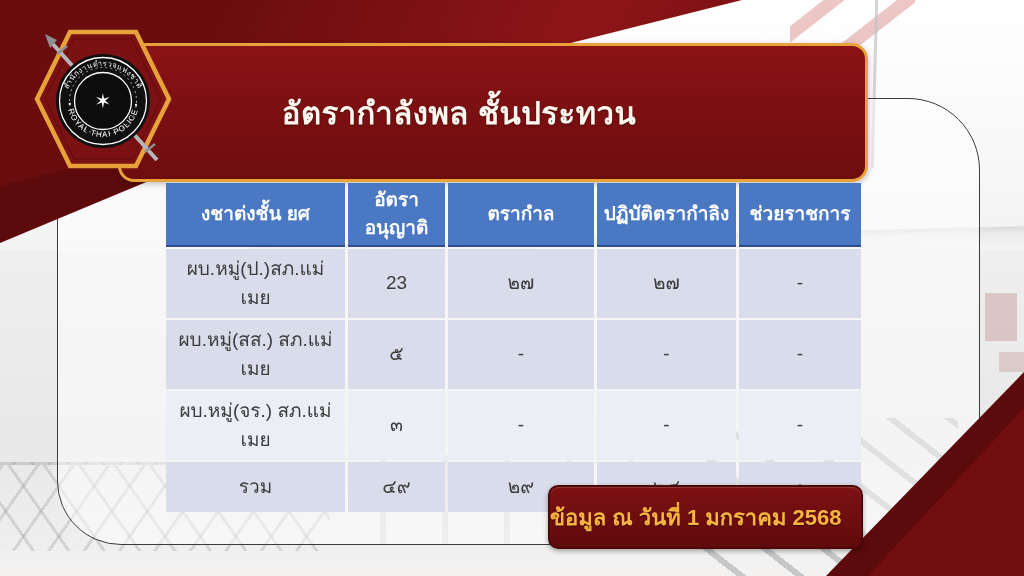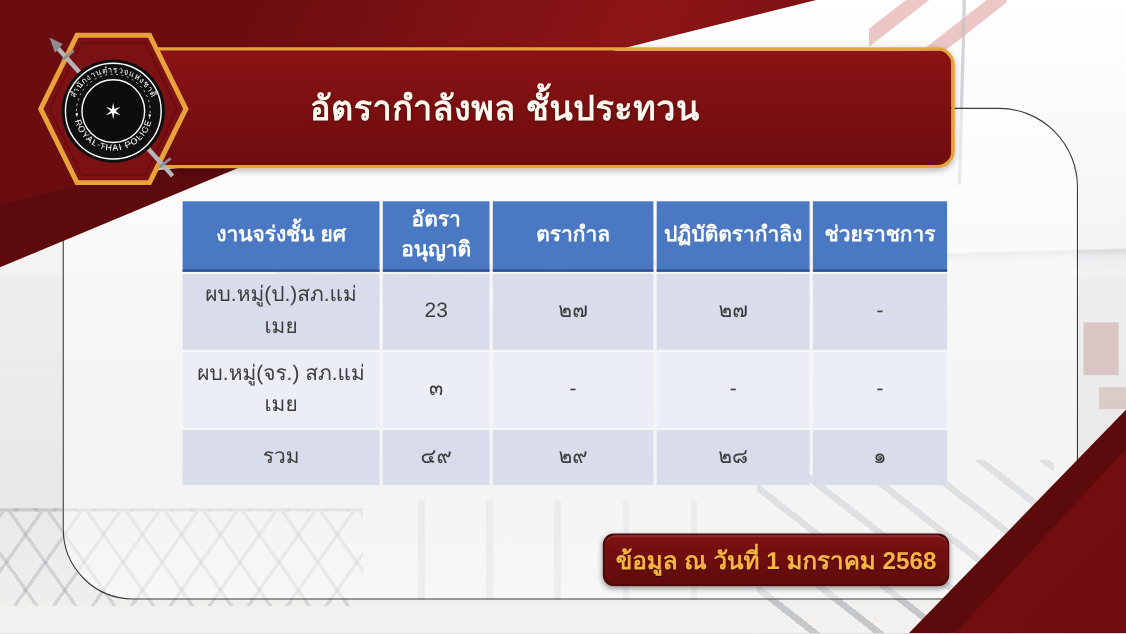--- a/index.html
+++ b/index.html
@@ -45,21 +45,21 @@
     background:rgba(255,255,255,0.50);
   }
   
   .corner{position:absolute;inset:0;pointer-events:none;}
   .tl-dark{background:#5c0a0c;clip-path:polygon(0 170px,0 243px,235px 145px);}
   .tl-main{background:linear-gradient(115deg,#6b0d0f 18%,#8d1517 46%,#7a1012 62%);clip-path:polygon(0 0,742px 0,0 186px);}
   .br-dark{background:#5c0a0c;clip-path:polygon(826px 576px,1024px 372px,1024px 576px);}
   .br-main{background:linear-gradient(135deg,#8e1416 20%,#7a1012 55%,#6f0d0f 100%);clip-path:polygon(868px 576px,1024px 408px,1024px 576px);}
   
   .banner{
-    position:absolute;left:118px;top:43px;width:750px;height:110px;
+    position:absolute;left:118px;top:43px;width:750px;height:139px;
     border-radius:16px;border:3px solid #e8a23b;
     background:linear-gradient(to bottom,#8a1315 0%,#7a0f11 55%,#6e0d0f 100%);
     box-shadow:0 2px 6px rgba(0,0,0,.25);
     display:flex;align-items:center;justify-content:center;
     box-sizing:border-box;padding-right:68px;
   }
   .banner-title{
     color:#fdf7ef;font-size:31px;font-weight:bold;letter-spacing:.5px;
     text-shadow:0 1px 2px rgba(0,0,0,.4);white-space:nowrap;
   }
@@ -80,25 +80,25 @@
   tr.odd td{background:#d9dcea;}
   tr.even td{background:#eceef6;}
   tr.total td{background:#d9dcea;}
   tr.r1 td{height:32px;}
   tr.r2 td{height:58px;}
   tr.r3 td{height:30px;}
   tr.r4 td{height:34px;}
   tr.total td{height:38px;}
   
   .datebadge{
-    position:absolute;left:548px;top:485px;width:315px;height:48px;
+    position:absolute;left:548px;top:485px;width:315px;height:64px;
     border-radius:10px;border:2px solid #4d0809;
     background:linear-gradient(to bottom,#7e1113 0%,#6b0d0f 60%,#5f0b0c 100%);
     box-shadow:0 2px 5px rgba(0,0,0,.35), inset 0 1px 1px rgba(255,255,255,.18);
-    display:flex;align-items:center;justify-content:center;box-sizing:border-box;
+    display:flex;align-items:center;box-sizing:border-box;
   }
   .datebadge span{color:#f7b440;font-size:22px;font-weight:bold;white-space:nowrap;text-shadow:0 1px 1px rgba(0,0,0,.5);}
 </style>
 </head>
 <body>
 
 <div id="stage">
 
   <div class="ph ph-roof"></div>
   <div class="ph ph-wall"></div>
@@ -157,36 +157,43 @@
     <table class="data">
       <colgroup>
         <col style="width:179px">
           <col style="width:97px">
           <col style="width:146px">
           <col style="width:139px">
           <col style="width:122px">
       </colgroup>
       <thead>
         <tr>
-          <th>งานจร่งชั้น ยศ</th>
+          <th>งชาต่งชั้น ยศ</th>
           <th>อัตรา
 อนุญาติ</th>
           <th>ตรากำล</th>
           <th>ปฏิบัติตรากำลิง</th>
           <th>ช่วยราชการ</th>
         </tr>
       </thead>
       <tbody>
         <tr class="odd r1">
           <td>ผบ.หมู่(ป.)สภ.แม่เมย</td>
           <td>23</td>
           <td>๒๗</td>
           <td>๒๗</td>
           <td>-</td>
         </tr>
+        <tr class="odd r3">
+          <td>ผบ.หมู่(สส.) สภ.แม่เมย</td>
+          <td>๕</td>
+          <td>-</td>
+          <td>-</td>
+          <td>-</td>
+        </tr>
         <tr class="even r4">
           <td>ผบ.หมู่(จร.) สภ.แม่เมย</td>
           <td>๓</td>
           <td>-</td>
           <td>-</td>
           <td>-</td>
         </tr>
         <tr class="total">
           <td>รวม</td>
           <td>๔๙</td>

